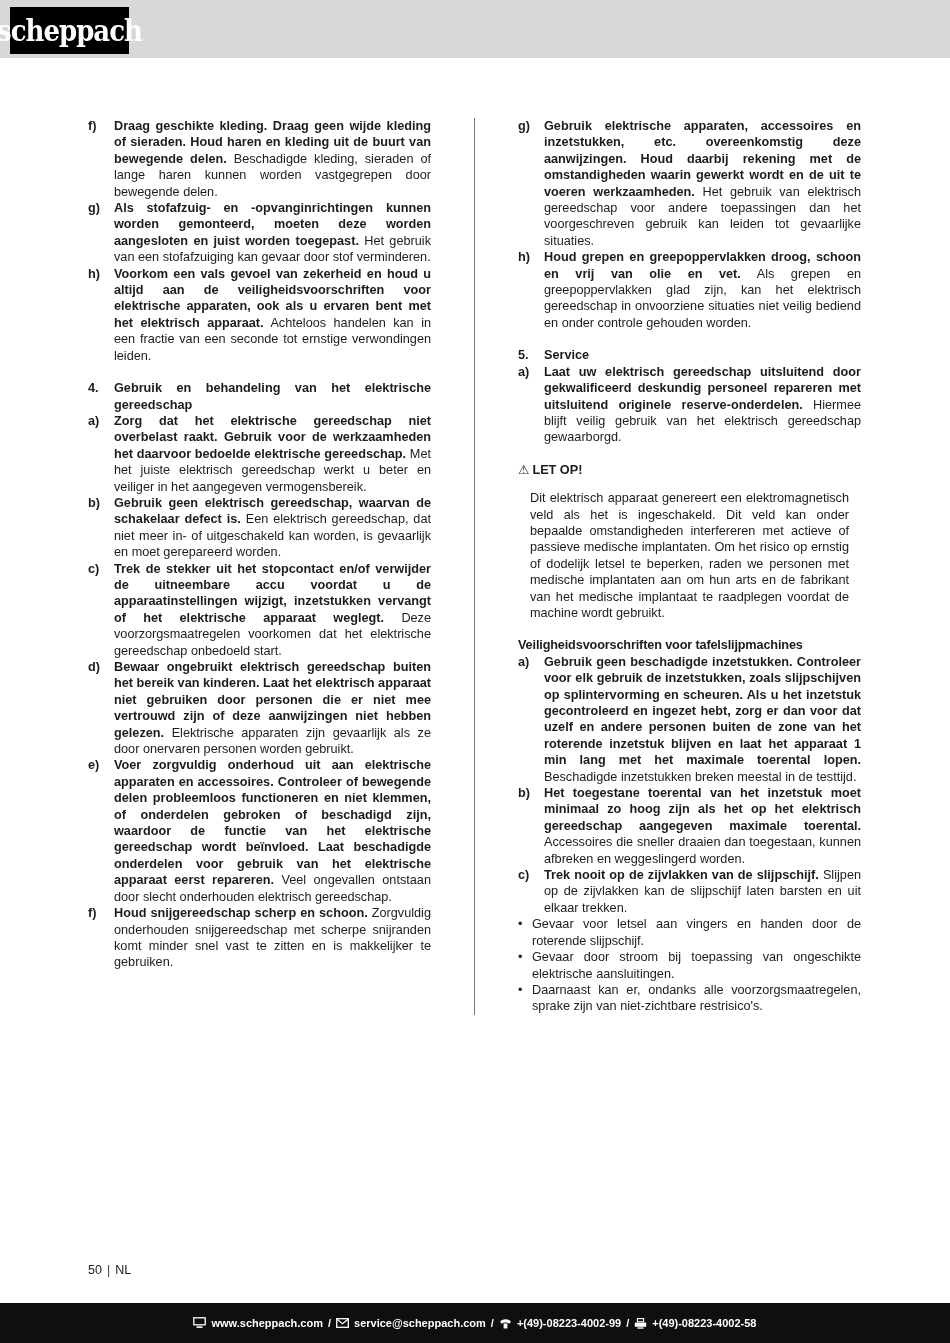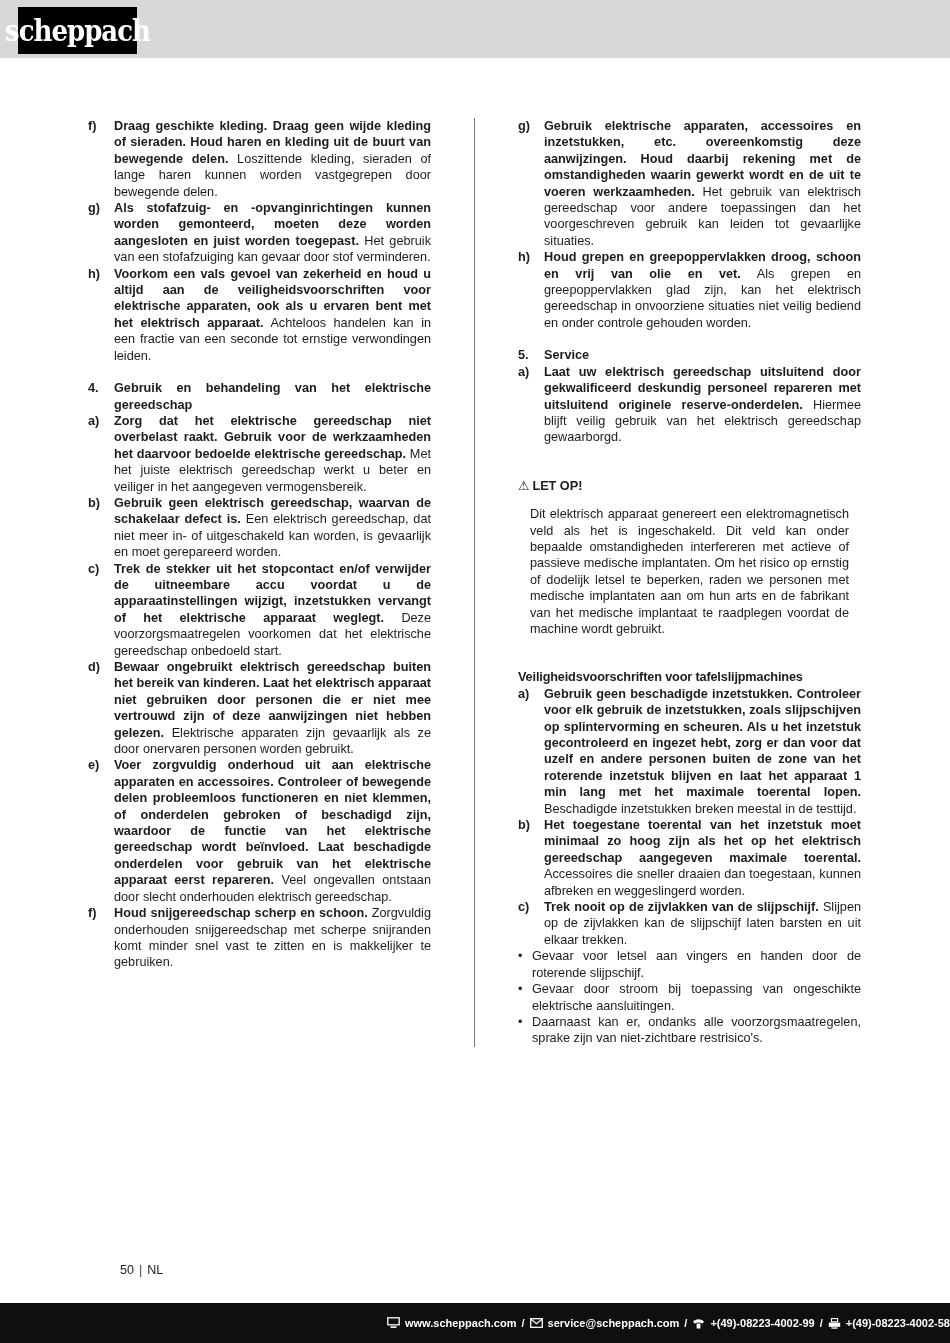--- a/index.html
+++ b/index.html
@@ -4,64 +4,64 @@
 <style>
   * { box-sizing: border-box; }
   html, body { margin: 0; padding: 0; }
   body {
     width: 950px; height: 1343px; position: relative; background: #ffffff;
     font-family: "Liberation Sans", "DejaVu Sans", sans-serif;
     color: #1c1c1c; overflow: hidden;
   }
   .topbar { position: absolute; top: 0; left: 0; width: 100%; height: 58px; background: #d8d8d8; }
   .logo {
-    position: absolute; left: 18px; top: 7px; width: 119px; height: 47px; background: #000;
+    position: absolute; left: 10px; top: 7px; width: 119px; height: 47px; background: #000;
     display: flex; align-items: center; justify-content: center;
   }
   .logo-text {
     color: #fff; font-family: "DejaVu Serif", serif; font-weight: bold;
     font-size: 26px; letter-spacing: -1px; transform: scaleY(1.15);
   }
   .content { position: absolute; top: 118px; left: 88px; width: 774px; display: flex; }
   .col { width: 343px; font-size: 12.7px; line-height: 16.4px; }
   .divider { width: 1px; background: #7a7a7a; margin: 0 43px; align-self: stretch; }
   .item { display: flex; }
   .item > .lbl { flex: 0 0 26px; font-weight: bold; }
   .item > p { flex: 1; margin: 0; text-align: justify; }
   .item.heading { margin-top: 16px; }
   .item.bullet > .lbl { flex: 0 0 14px; font-weight: normal; }
-  .h2 { margin: 32px 0 0 0; font-weight: bold; }
+  .h2 { margin: 16px 0 0 0; font-weight: bold; }
   .h2.tight { white-space: nowrap; letter-spacing: -0.15px; }
   p.para { margin: 12px; text-align: justify; }
   .warn-icon { font-family: "DejaVu Sans", sans-serif; margin-right: 3px; }
-  .pagenum { position: absolute; left: 88px; top: 1263px; font-size: 12.5px; color: #222; margin-left: 32px; }
+  .pagenum { position: absolute; left: 88px; top: 1263px; font-size: 12.5px; color: #222; }
   .pagenum .sep { margin: 0 5px; color: #444; }
   .bottombar {
     position: absolute; left: 0; bottom: 0; width: 100%; height: 40px; background: #0f0f0f;
-    display: flex; align-items: center; justify-content: flex-end;
+    display: flex; align-items: center; justify-content: center;
     color: #fff; font-size: 11px; font-weight: bold;
   }
   .ficon { display: inline-flex; align-items: center; margin-right: 5px; }
   .fsep { margin: 0 5px; }
 </style>
 </head>
 <body>
 
 <header class="topbar">
   <div class="logo">
     <span class="logo-text">scheppach</span>
   </div>
 </header>
 
 <main class="content">
 
   <section class="col">
     <div class="item">
       <span class="lbl">f)</span>
-      <p><b>Draag geschikte kleding. Draag geen wijde kleding of sieraden. Houd haren en kleding uit de buurt van bewegende delen.</b> <span>Loszittende kleding, sieraden of lange haren kunnen worden vastgegrepen door bewegende delen.</span></p>
+      <p><b>Draag geschikte kleding. Draag geen wijde kleding of sieraden. Houd haren en kleding uit de buurt van bewegende delen.</b> <span>Beschadigde kleding, sieraden of lange haren kunnen worden vastgegrepen door bewegende delen.</span></p>
     </div>
     <div class="item">
       <span class="lbl">g)</span>
       <p><b>Als stofafzuig- en -opvanginrichtingen kunnen worden gemonteerd, moeten deze worden aangesloten en juist worden toegepast.</b> <span>Het gebruik van een stofafzuiging kan gevaar door stof verminderen.</span></p>
     </div>
     <div class="item">
       <span class="lbl">h)</span>
       <p><b>Voorkom een vals gevoel van zekerheid en houd u altijd aan de veiligheidsvoorschriften voor elektrische apparaten, ook als u ervaren bent met het elektrisch apparaat.</b> <span>Achteloos handelen kan in een fractie van een seconde tot ernstige verwondingen leiden.</span></p>
     </div>
     <div class="item heading">

